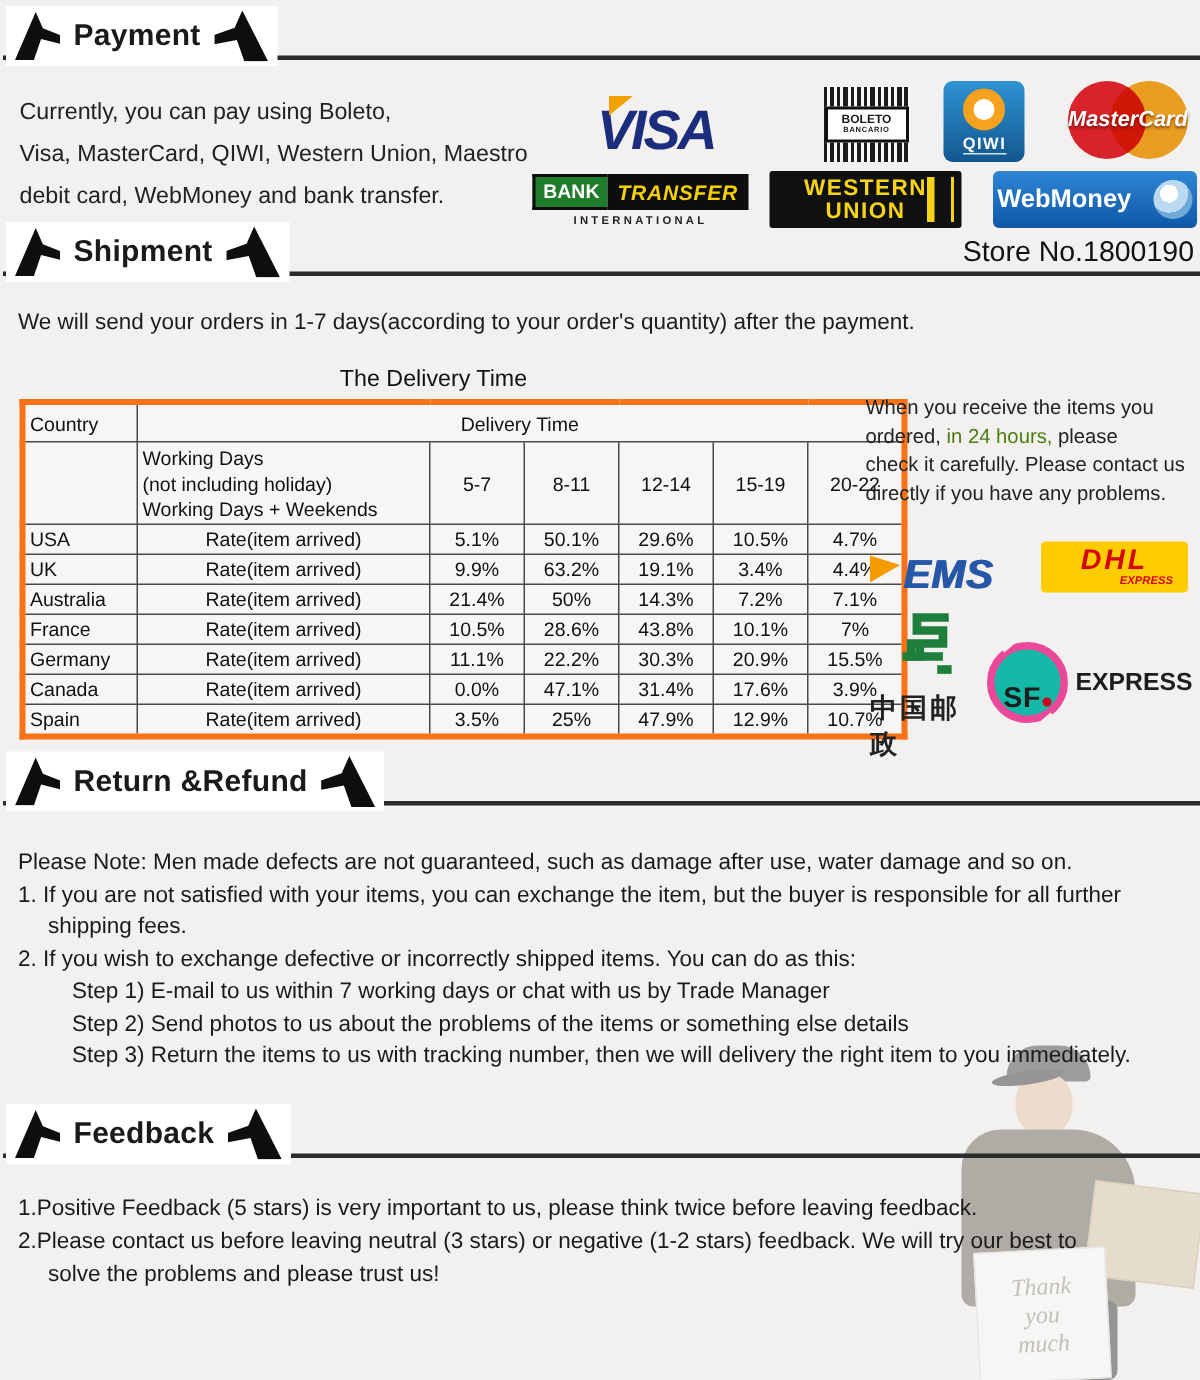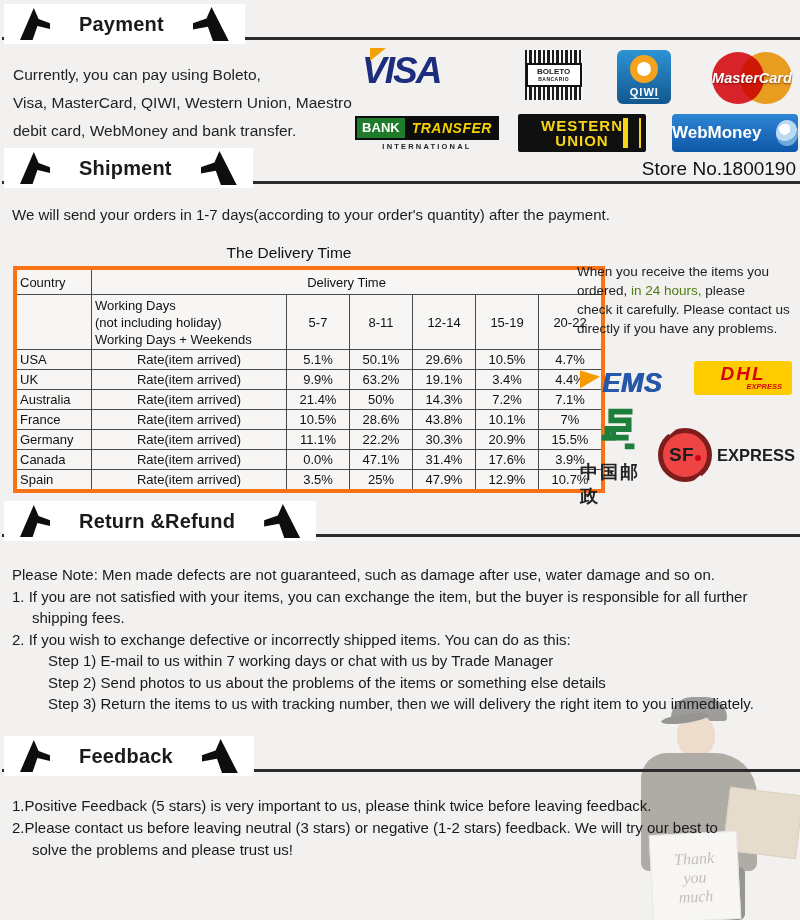--- a/index.html
+++ b/index.html
@@ -6,21 +6,21 @@
   body {
     width:800px; height:920px; position:relative; overflow:hidden;
     background:#f2f1ef; color:#1a1a1a;
     font-family:"Liberation Sans", sans-serif;
   }
   .abs { position:absolute; }
 
   
   .sec-hd { position:absolute; left:0; right:0; height:40px; }
   .sec-line { position:absolute; left:2px; right:0; bottom:4px; height:3px; background:#2b2b2b; }
-  .label-wrap { position:absolute; left:4px; top:0; height:40px; display:flex; align-items:center; background:#ffffff; padding:0 16px;gap:20px; }
+  .label-wrap { position:absolute; left:4px; top:0; height:40px; display:flex; align-items:center; background:#ffffff; padding:0 6px; }
   .arrow-l { width:30px; height:32px; background:#0e0e0e; flex:none;
     clip-path: polygon(0 100%, 46% 0, 62% 34%, 100% 48%, 100% 66%, 58% 56%, 42% 100%); }
   .arrow-r { width:36px; height:34px; background:#0e0e0e; flex:none;
     clip-path: polygon(0 48%, 38% 34%, 52% 0, 100% 100%, 56% 100%, 42% 58%, 0 66%); }
   .sec-title { font-size:20px; font-weight:bold; padding:0 9px; white-space:nowrap; letter-spacing:0.2px; }
 
   .store-no { position:absolute; right:4px; bottom:8px; font-size:19px; color:#111; }
 
   
   .pay-desc { left:13px; top:61px; font-size:15.5px; line-height:28px; color:#222; }
@@ -29,21 +29,21 @@
 
   .note { left:577px; top:262px; width:218px; font-size:13.5px; line-height:19px; color:#222; }
   .note .red { color:#4d7c0f; }
 
   .para { font-size:15px; line-height:21.5px; color:#1a1a1a; }
   .ind1 { padding-left:20px; }
   .ind2 { padding-left:36px; }
 
   
   .pay-logos { left:362px; top:50px; width:436px; }
-  .plrow1 { display:flex; align-items:flex-start; justify-content:space-between; height:58px; }
+  .plrow1 { display:flex; align-items:flex-end; justify-content:space-between; height:58px;margin-left:36px; }
   .plrow2 { display:flex; align-items:center; justify-content:space-between; height:42px; margin-top:4px; }
 
   .logo-visa { position:relative; width:128px; }
   .visa-text { font-style:italic; font-weight:800; font-size:37px; color:#1b2d7c; letter-spacing:-2px; }
   .visa-corner { position:absolute; left:8px; top:-2px; width:0; height:0;
     border-left:16px solid #f2a200; border-bottom:13px solid transparent; }
 
   .logo-boleto { width:58px; height:50px; position:relative;
     background:repeating-linear-gradient(90deg,#1c1c1c 0 2px,#f7f7f7 2px 4px,#1c1c1c 4px 7px,#f7f7f7 7px 9px); }
   .boleto-box { position:absolute; left:1px; right:1px; top:13px; bottom:13px; background:#fff; border:2px solid #111;
@@ -70,21 +70,21 @@
   .bt-transfer { background:#0d0d0d; color:#f5d000; font-style:italic; font-weight:800; font-size:14px;
     display:flex; align-items:center; padding:0 7px; letter-spacing:0.5px; }
   .bt-intl { font-size:7.5px; font-weight:bold; letter-spacing:2.2px; color:#222; margin-top:2px; }
 
   .logo-wu { width:128px; height:38px; background:#101010; position:relative; border-radius:2px;
     display:flex; flex-direction:column; align-items:center; justify-content:center; line-height:15px; }
   .wu-t { color:#f7d417; font-weight:800; font-size:15px; letter-spacing:1px; }
   .wu-bars { position:absolute; right:5px; top:4px; bottom:4px; width:11px;
     border-left:5px solid #f7d417; border-right:2px solid #f7d417; }
 
-  .logo-wm { width:126px; height:38px; border-radius:4px; background:linear-gradient(#2e86d4,#0f57a8);
+  .logo-wm { width:136px; height:38px; border-radius:4px; background:linear-gradient(#2e86d4,#0f57a8);
     display:flex; align-items:center; justify-content:center; gap:15px; }
   .wm-text { color:#fff; font-weight:bold; font-size:17px; }
   .wm-globe { width:26px; height:26px; border-radius:50%;
     background:radial-gradient(circle at 40% 35%, #ffffff 0 26%, #bcd9f2 26% 55%, #6fa9d8 55% 100%); }
 
   
   table.dlv { position:absolute; left:13px; top:266px; border-collapse:collapse; background:#f7f6f4; }
   .dlv td, .dlv th { border:1px solid #4a4a4a; font-size:13px; font-weight:normal; color:#111; padding:0 3px; }
   .dlv { border:4px solid #f97316; }
   .c-country { width:68px; text-align:left; padding-left:5px; }
@@ -105,22 +105,22 @@
     text-shadow:1px 0 #2757a8;margin-top:12px; }
   .logo-dhl { width:98px; height:34px; background:#ffcc00; border-radius:3px;
     display:flex; flex-direction:column; align-items:center; justify-content:center; }
   .dhl-text { color:#d40511; font-style:italic; font-weight:800; font-size:19px; letter-spacing:2px; line-height:17px; }
   .dhl-sub { color:#d40511; font-style:italic; font-weight:bold; font-size:7.5px; align-self:flex-end; margin-right:10px; }
 
   .carriers2 { left:580px; top:402px; width:215px; display:flex; align-items:center; justify-content:space-between; }
   .logo-cp { display:flex; flex-direction:column; align-items:center; width:86px; }
   .cp-text { font-weight:bold; font-size:18px; color:#222; letter-spacing:2px; margin-top:4px; }
   .logo-sf { display:flex; align-items:center; gap:5px; }
-  .sf-ring { width:44px; height:44px; border-radius:50%; border:5px solid #7f1d1d; position:relative;
-    display:flex; align-items:center; justify-content:center; background:#ef4444; }
+  .sf-ring { width:44px; height:44px; border-radius:50%; border:5px solid #ec4899; position:relative;
+    display:flex; align-items:flex-end; justify-content:center; background:#14b8a6; }
   .sf-notch { position:absolute; width:8px; height:5px; background:#f2f1ef; }
   .sf-n1 { top:-5px; left:4px; transform:rotate(-40deg); }
   .sf-n2 { bottom:-5px; right:4px; transform:rotate(-40deg); }
   .sf-text { font-weight:800; font-size:19px; color:#1d1d1d; letter-spacing:0.5px; }
   .sf-dot { width:6px; height:6px; border-radius:50%; background:#d0021b; display:inline-block; margin-left:1px; }
   .sf-express { font-weight:800; font-size:16.5px; color:#1d1d1d; }
 
   
   .courier { position:absolute; right:0; top:695px; width:185px; height:225px; opacity:0.5; z-index:0; }
   .cr-cap { position:absolute; left:56px; top:2px; width:56px; height:24px; background:#4a4a48; border-radius:26px 26px 4px 4px; }

